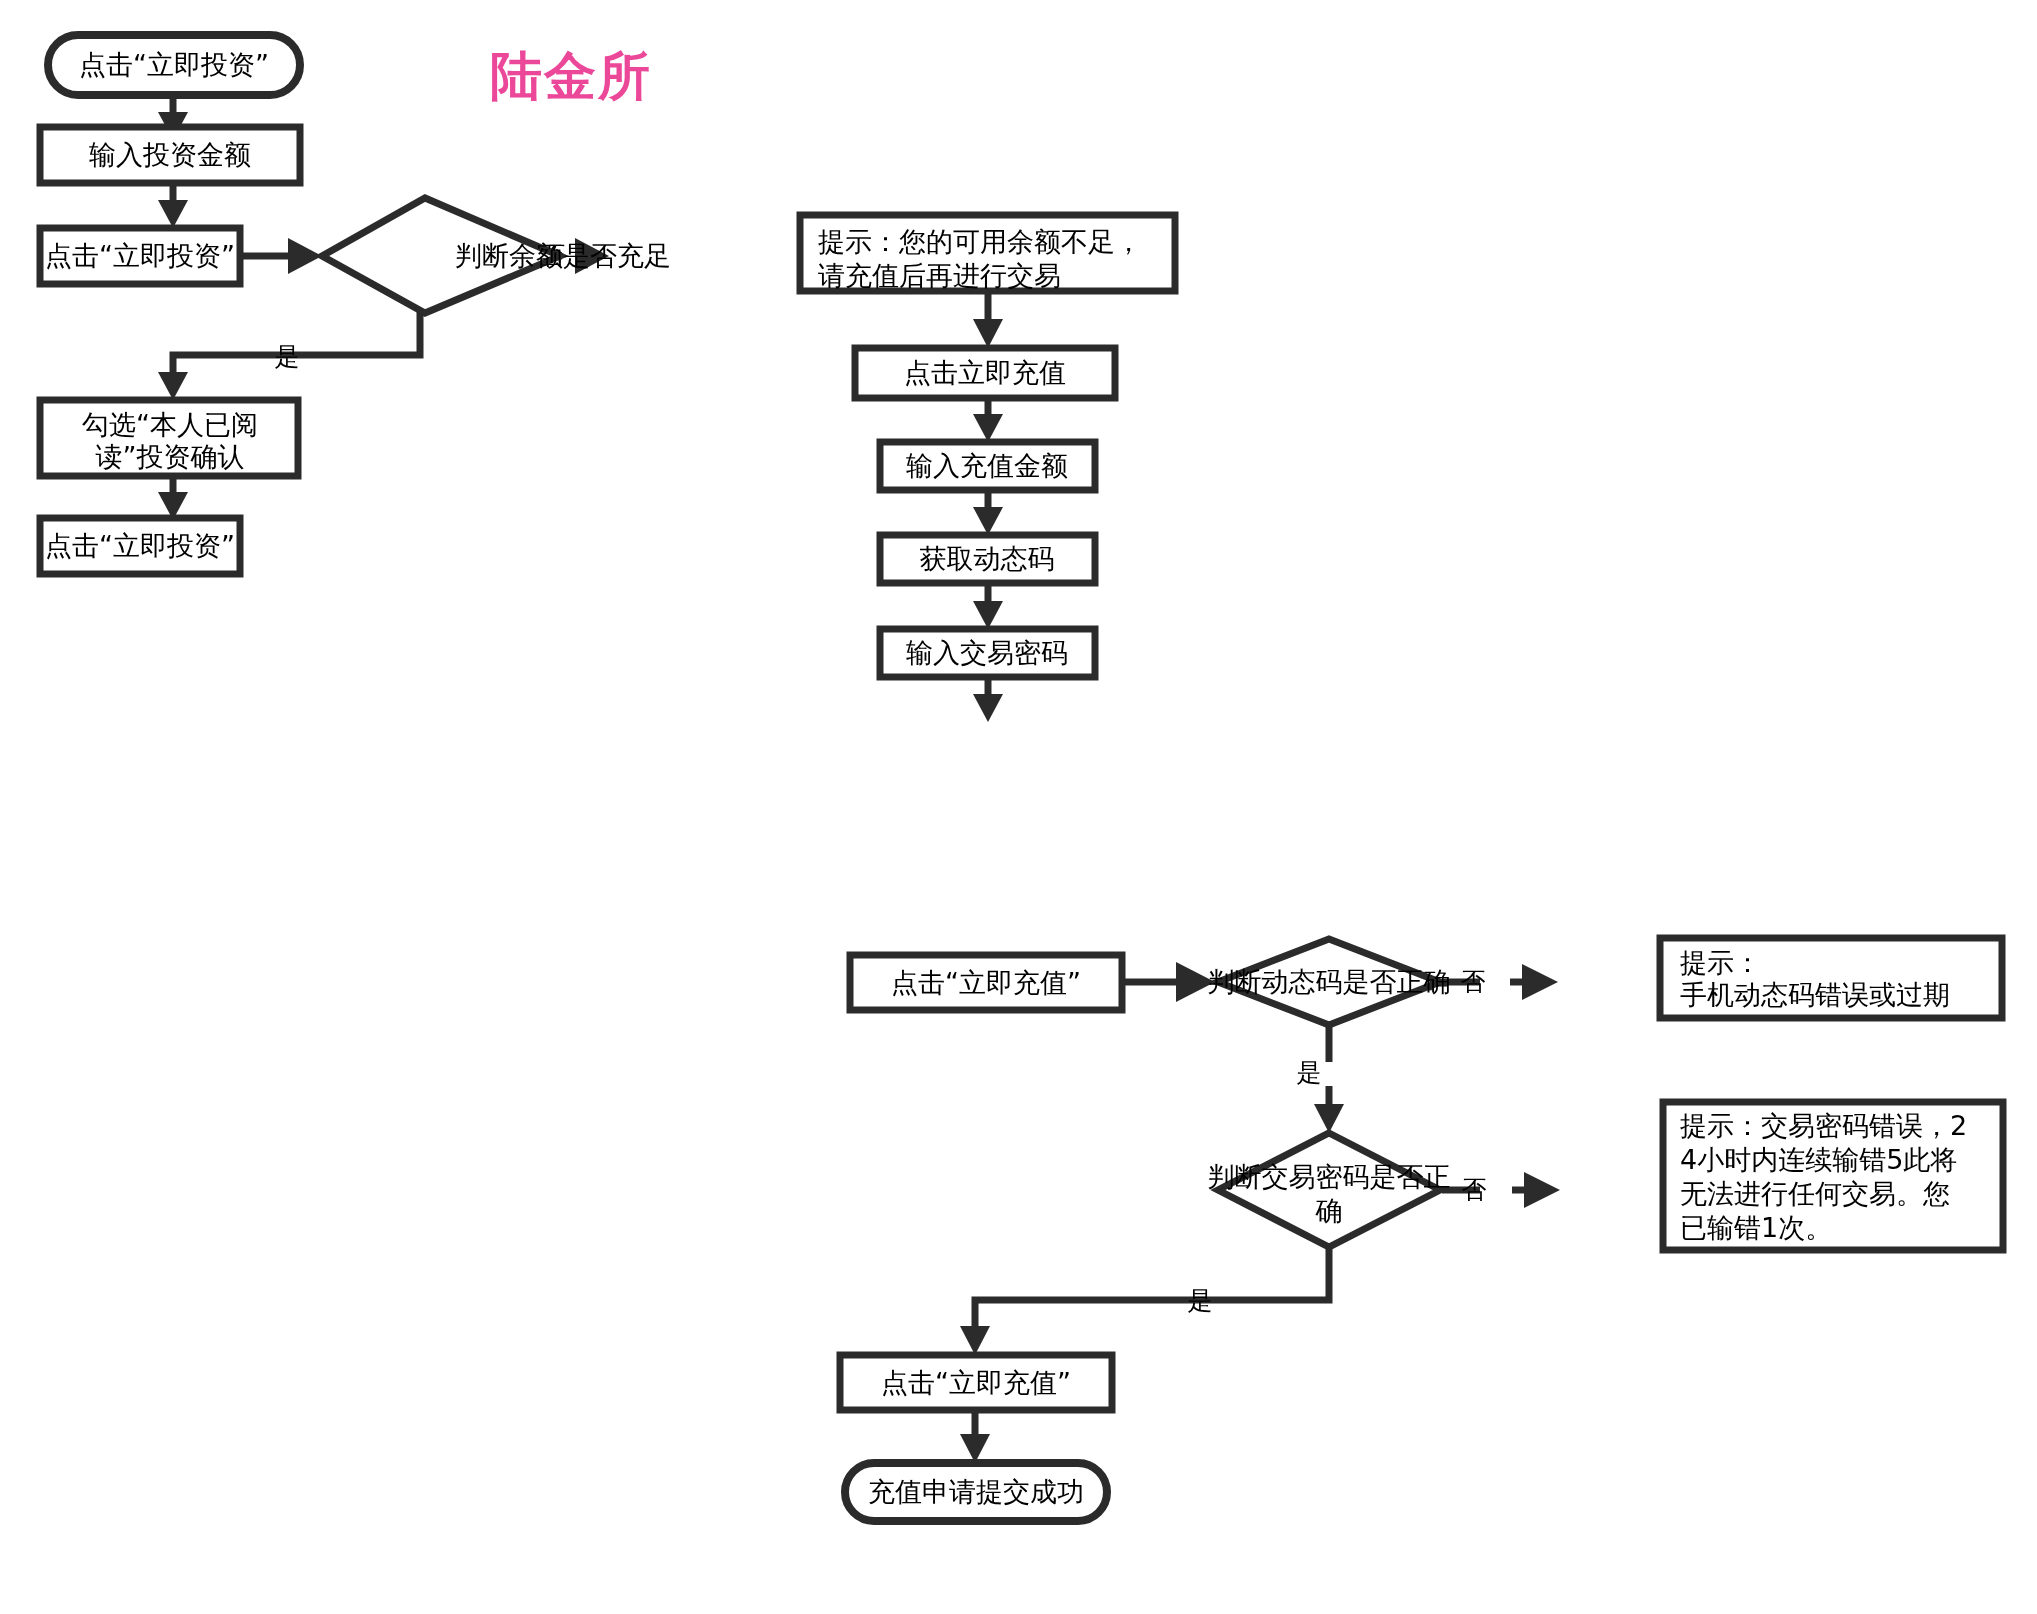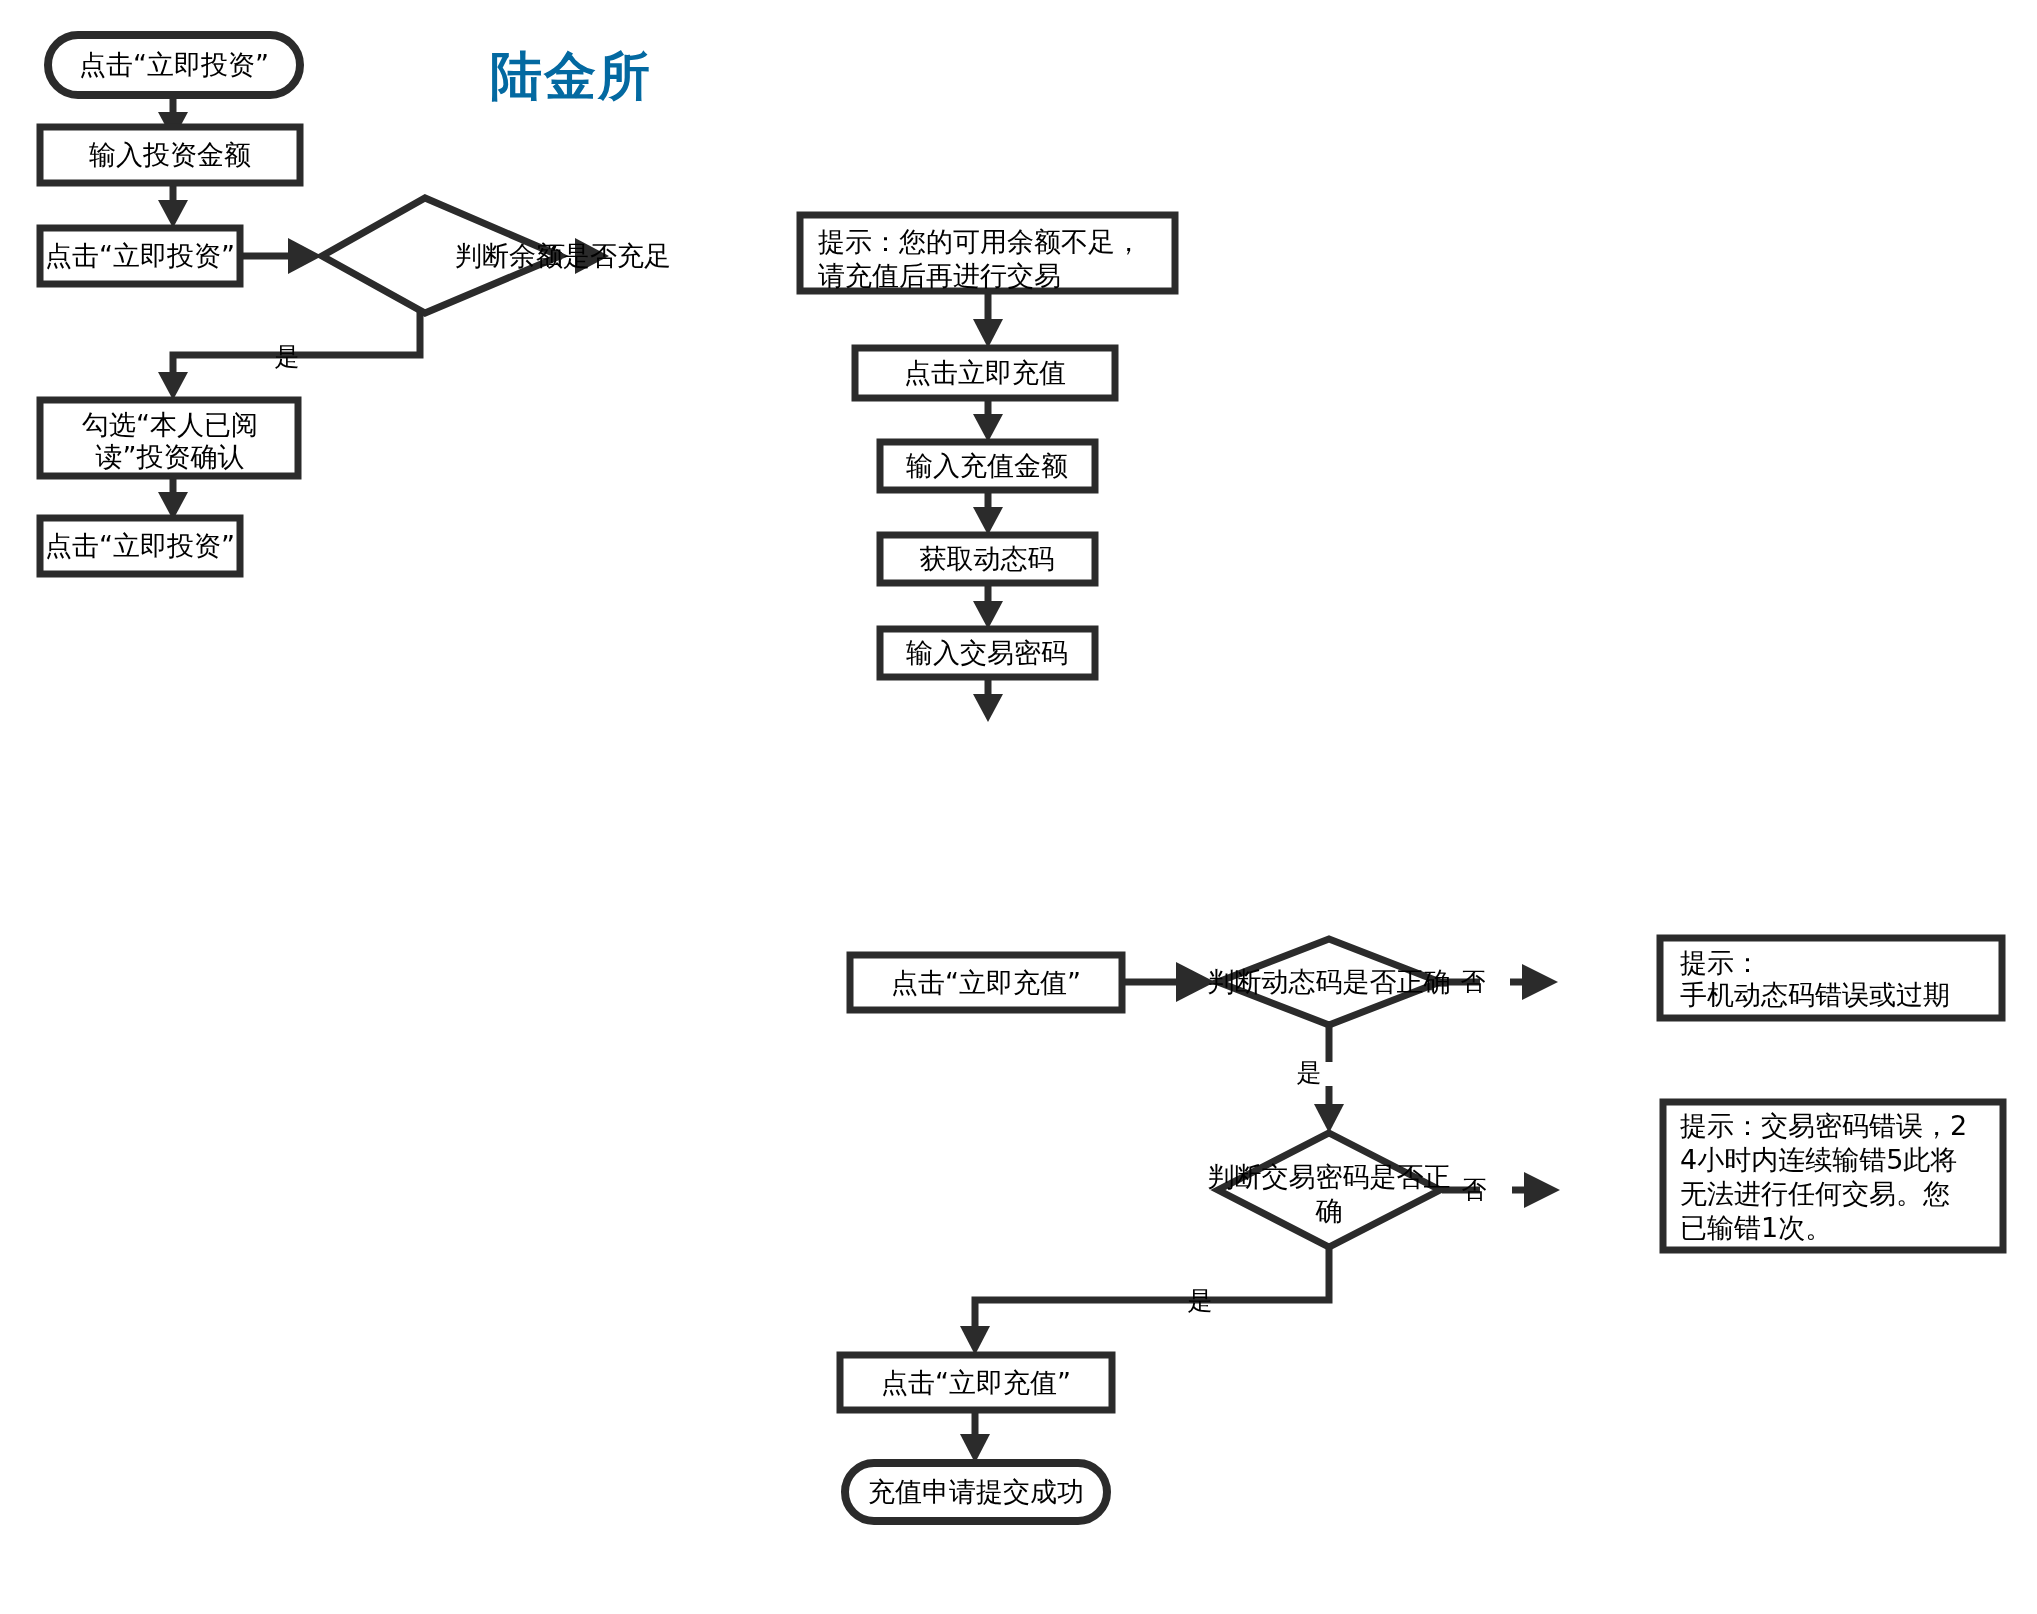--- a/index.html
+++ b/index.html
@@ -62,21 +62,21 @@
     font-size: 25px;
     fill: #000000;
     text-anchor: middle;
     dominant-baseline: middle;
   }
   .brand-title {
     position: absolute;
     font-family: Liberation Mono, monospace;
     font-size: 52px;
     font-weight: bold;
-    color: #0369a1;
+    color: #ec4899;
     letter-spacing: 2px;
     white-space: nowrap;
     user-select: none;
   }
 </style>
 </head>
 <body>
 
 <div id="canvas">
 

